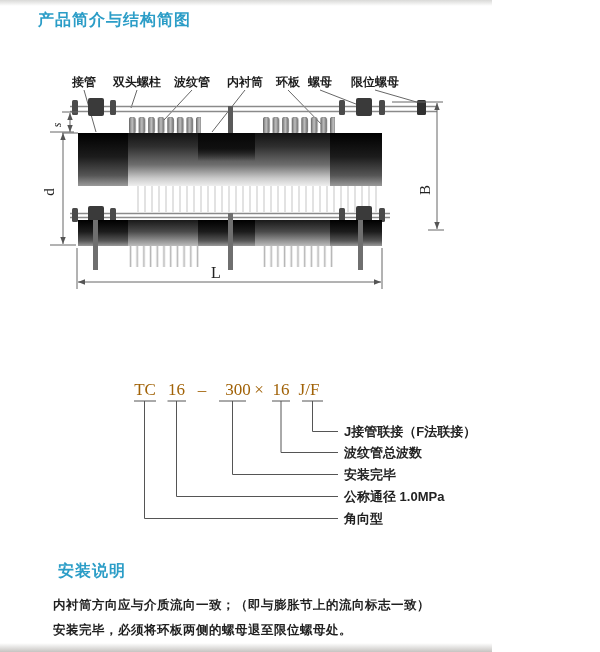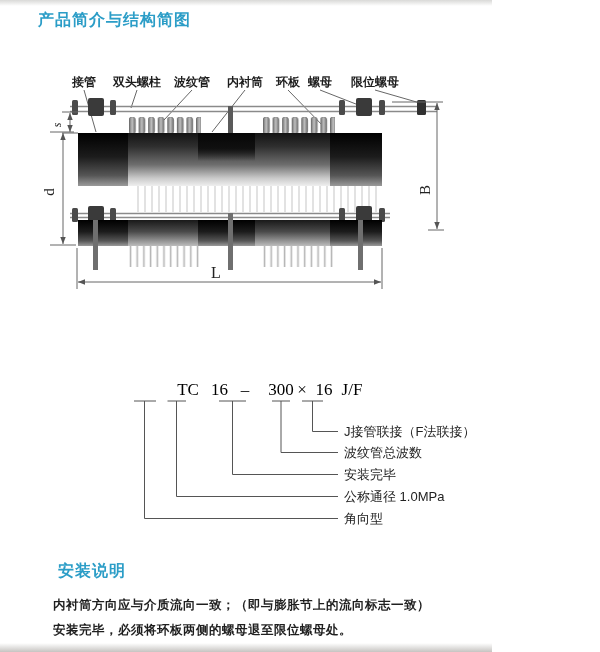--- a/index.html
+++ b/index.html
@@ -19,27 +19,26 @@
     font-size:16px;font-weight:bold;letter-spacing:1px;
     color:#2b9dc7;
   }
   #title-intro{top:10px;}
   #title-code{top:347px;}
   #title-install{top:561px;margin-left:20px;}
   .diagram-svg{position:absolute;left:40px;top:62px;}
   .code-conn-svg{position:absolute;left:0;top:340px;pointer-events:none;}
   .code-part{
     position:absolute;top:380px;transform:translateX(-50%);
-    font-family:"Liberation Serif", serif;font-size:17px;color:#000000;
+    font-family:"Liberation Serif", serif;font-size:17px;color:#a16207;
     white-space:nowrap;
-    margin-left:43px;
   }
   .code-ann{
     position:absolute;left:344px;
-    font-size:13px;font-weight:normal;color:#222;
+    font-size:13px;font-weight:bold;color:#222;
     line-height:15px;white-space:nowrap;
   }
   .install-line{
     position:absolute;left:53px;
     font-size:12.5px;font-weight:bold;color:#1f1f1f;
     line-height:16px;white-space:nowrap;letter-spacing:0.5px;
   }
   .plabel{font:bold 12px "Liberation Sans", sans-serif;fill:#1c1c1c;}
   .dimtext{font-family:"Liberation Serif", serif;fill:#222;}
 </style>

